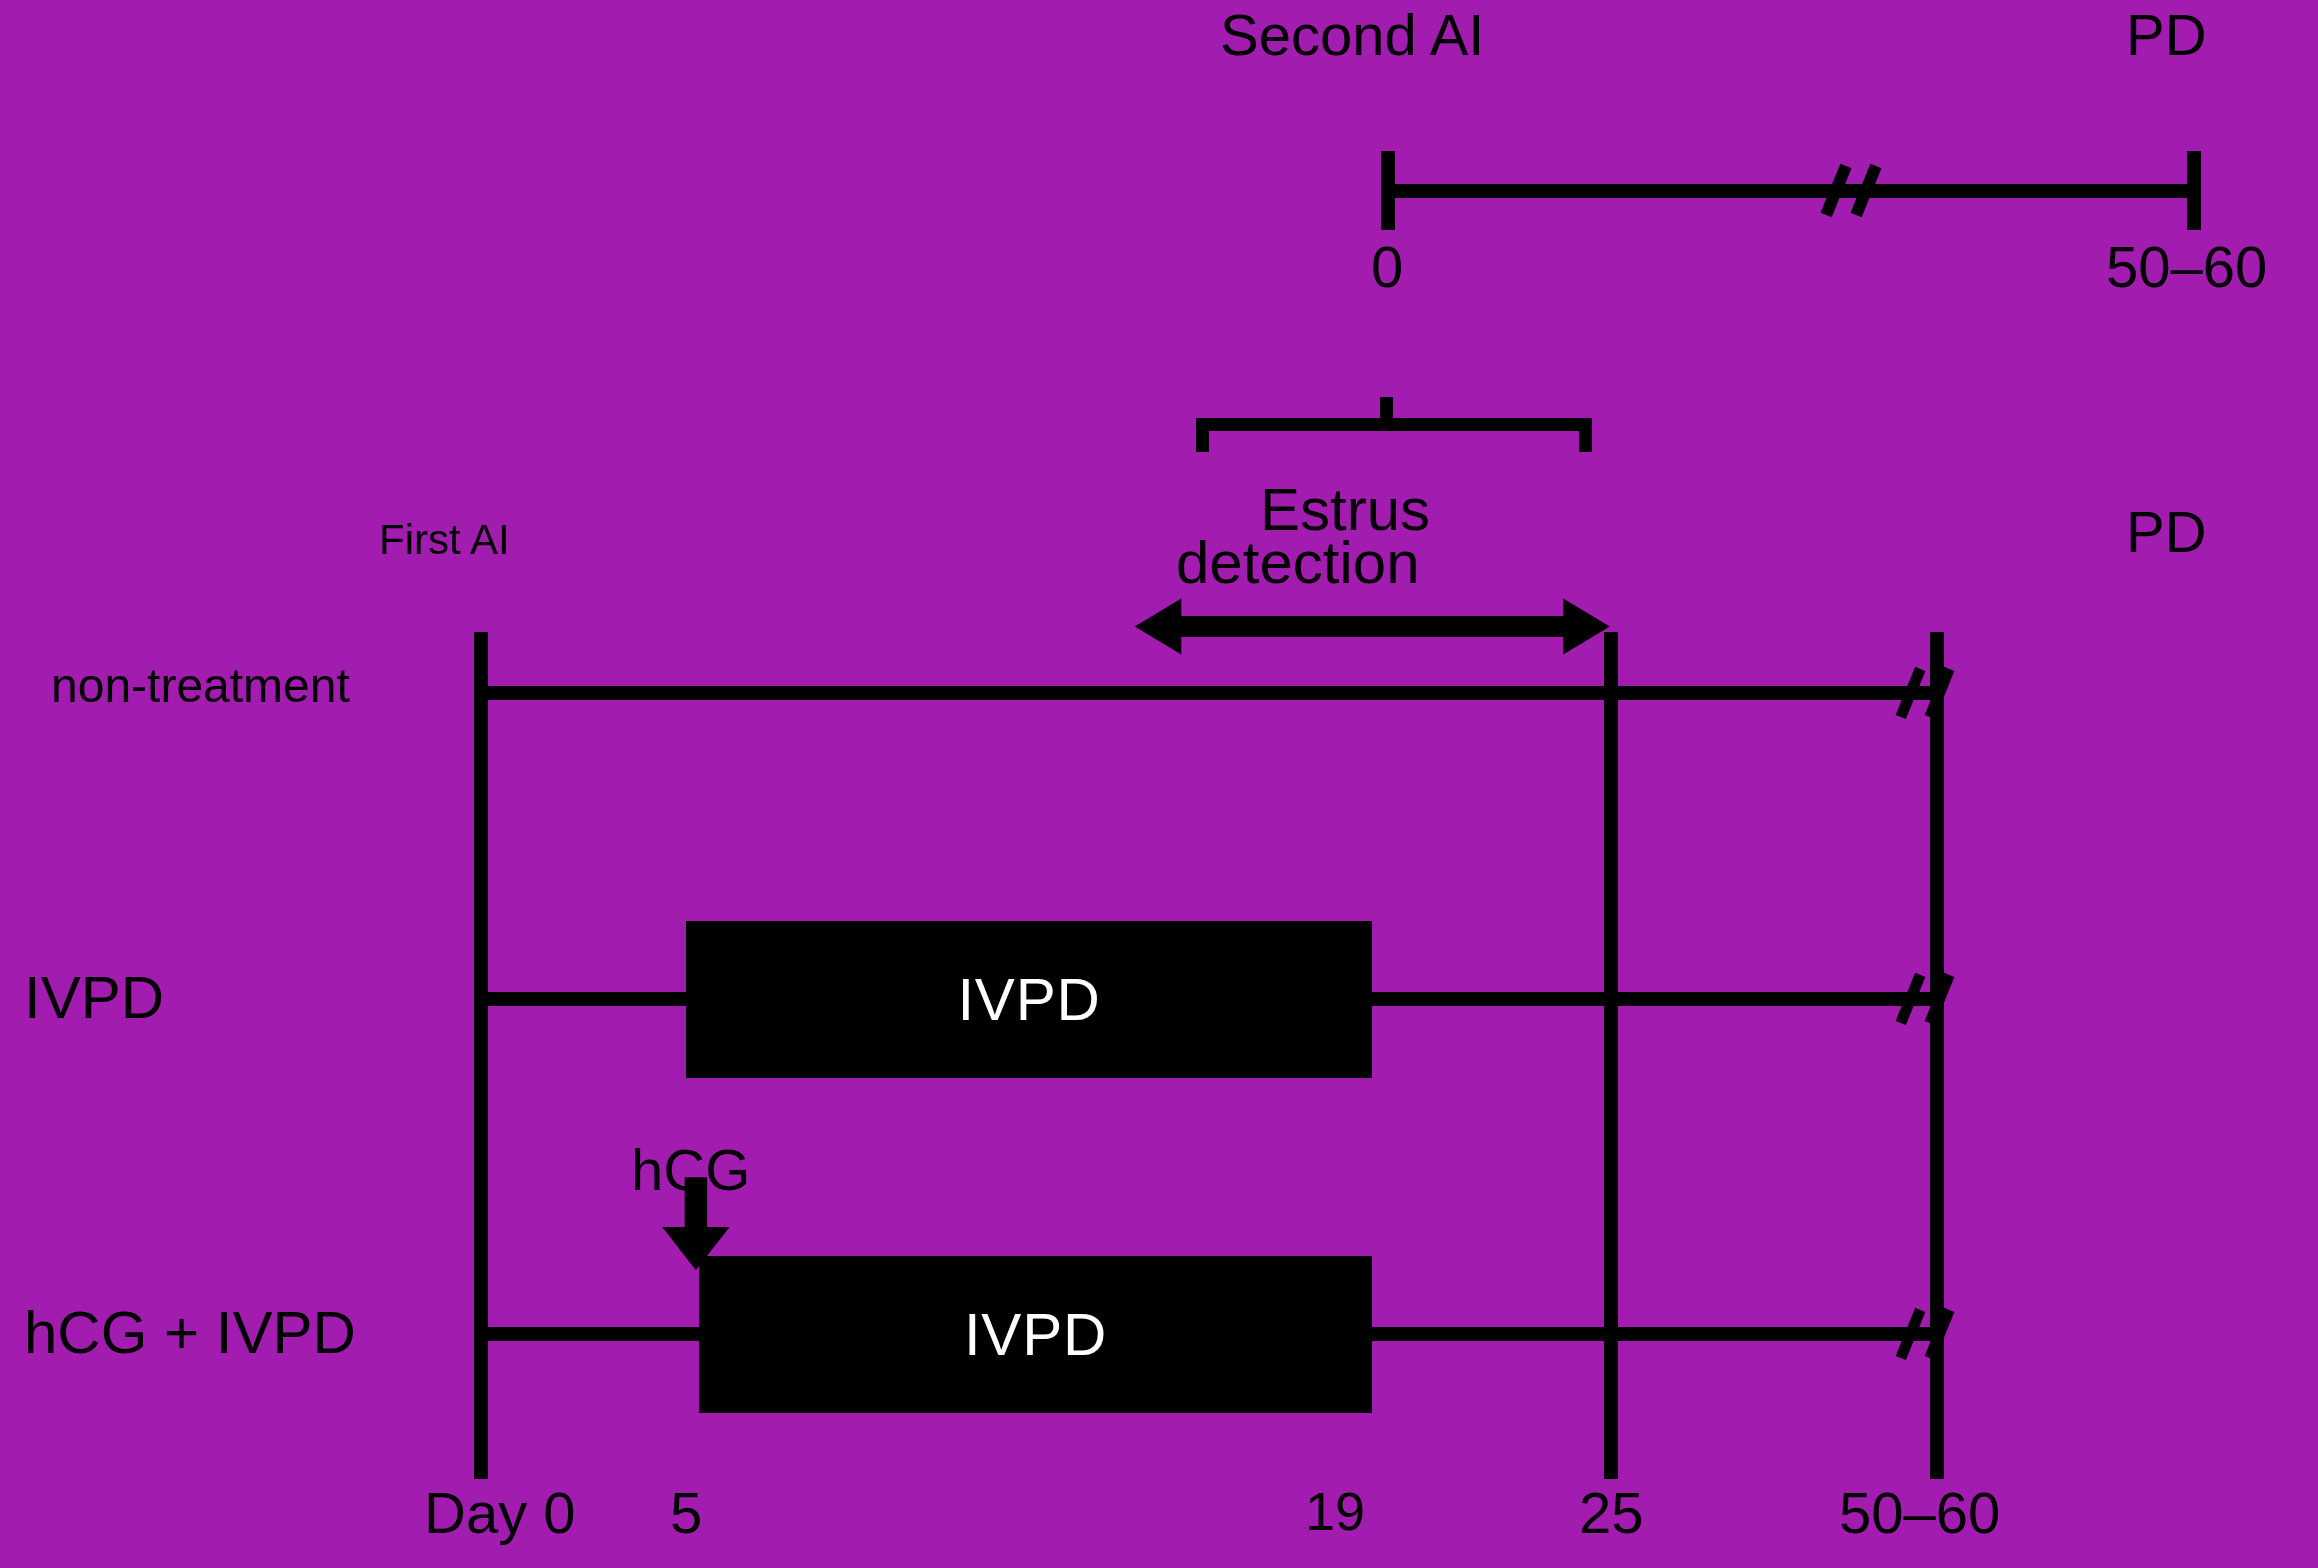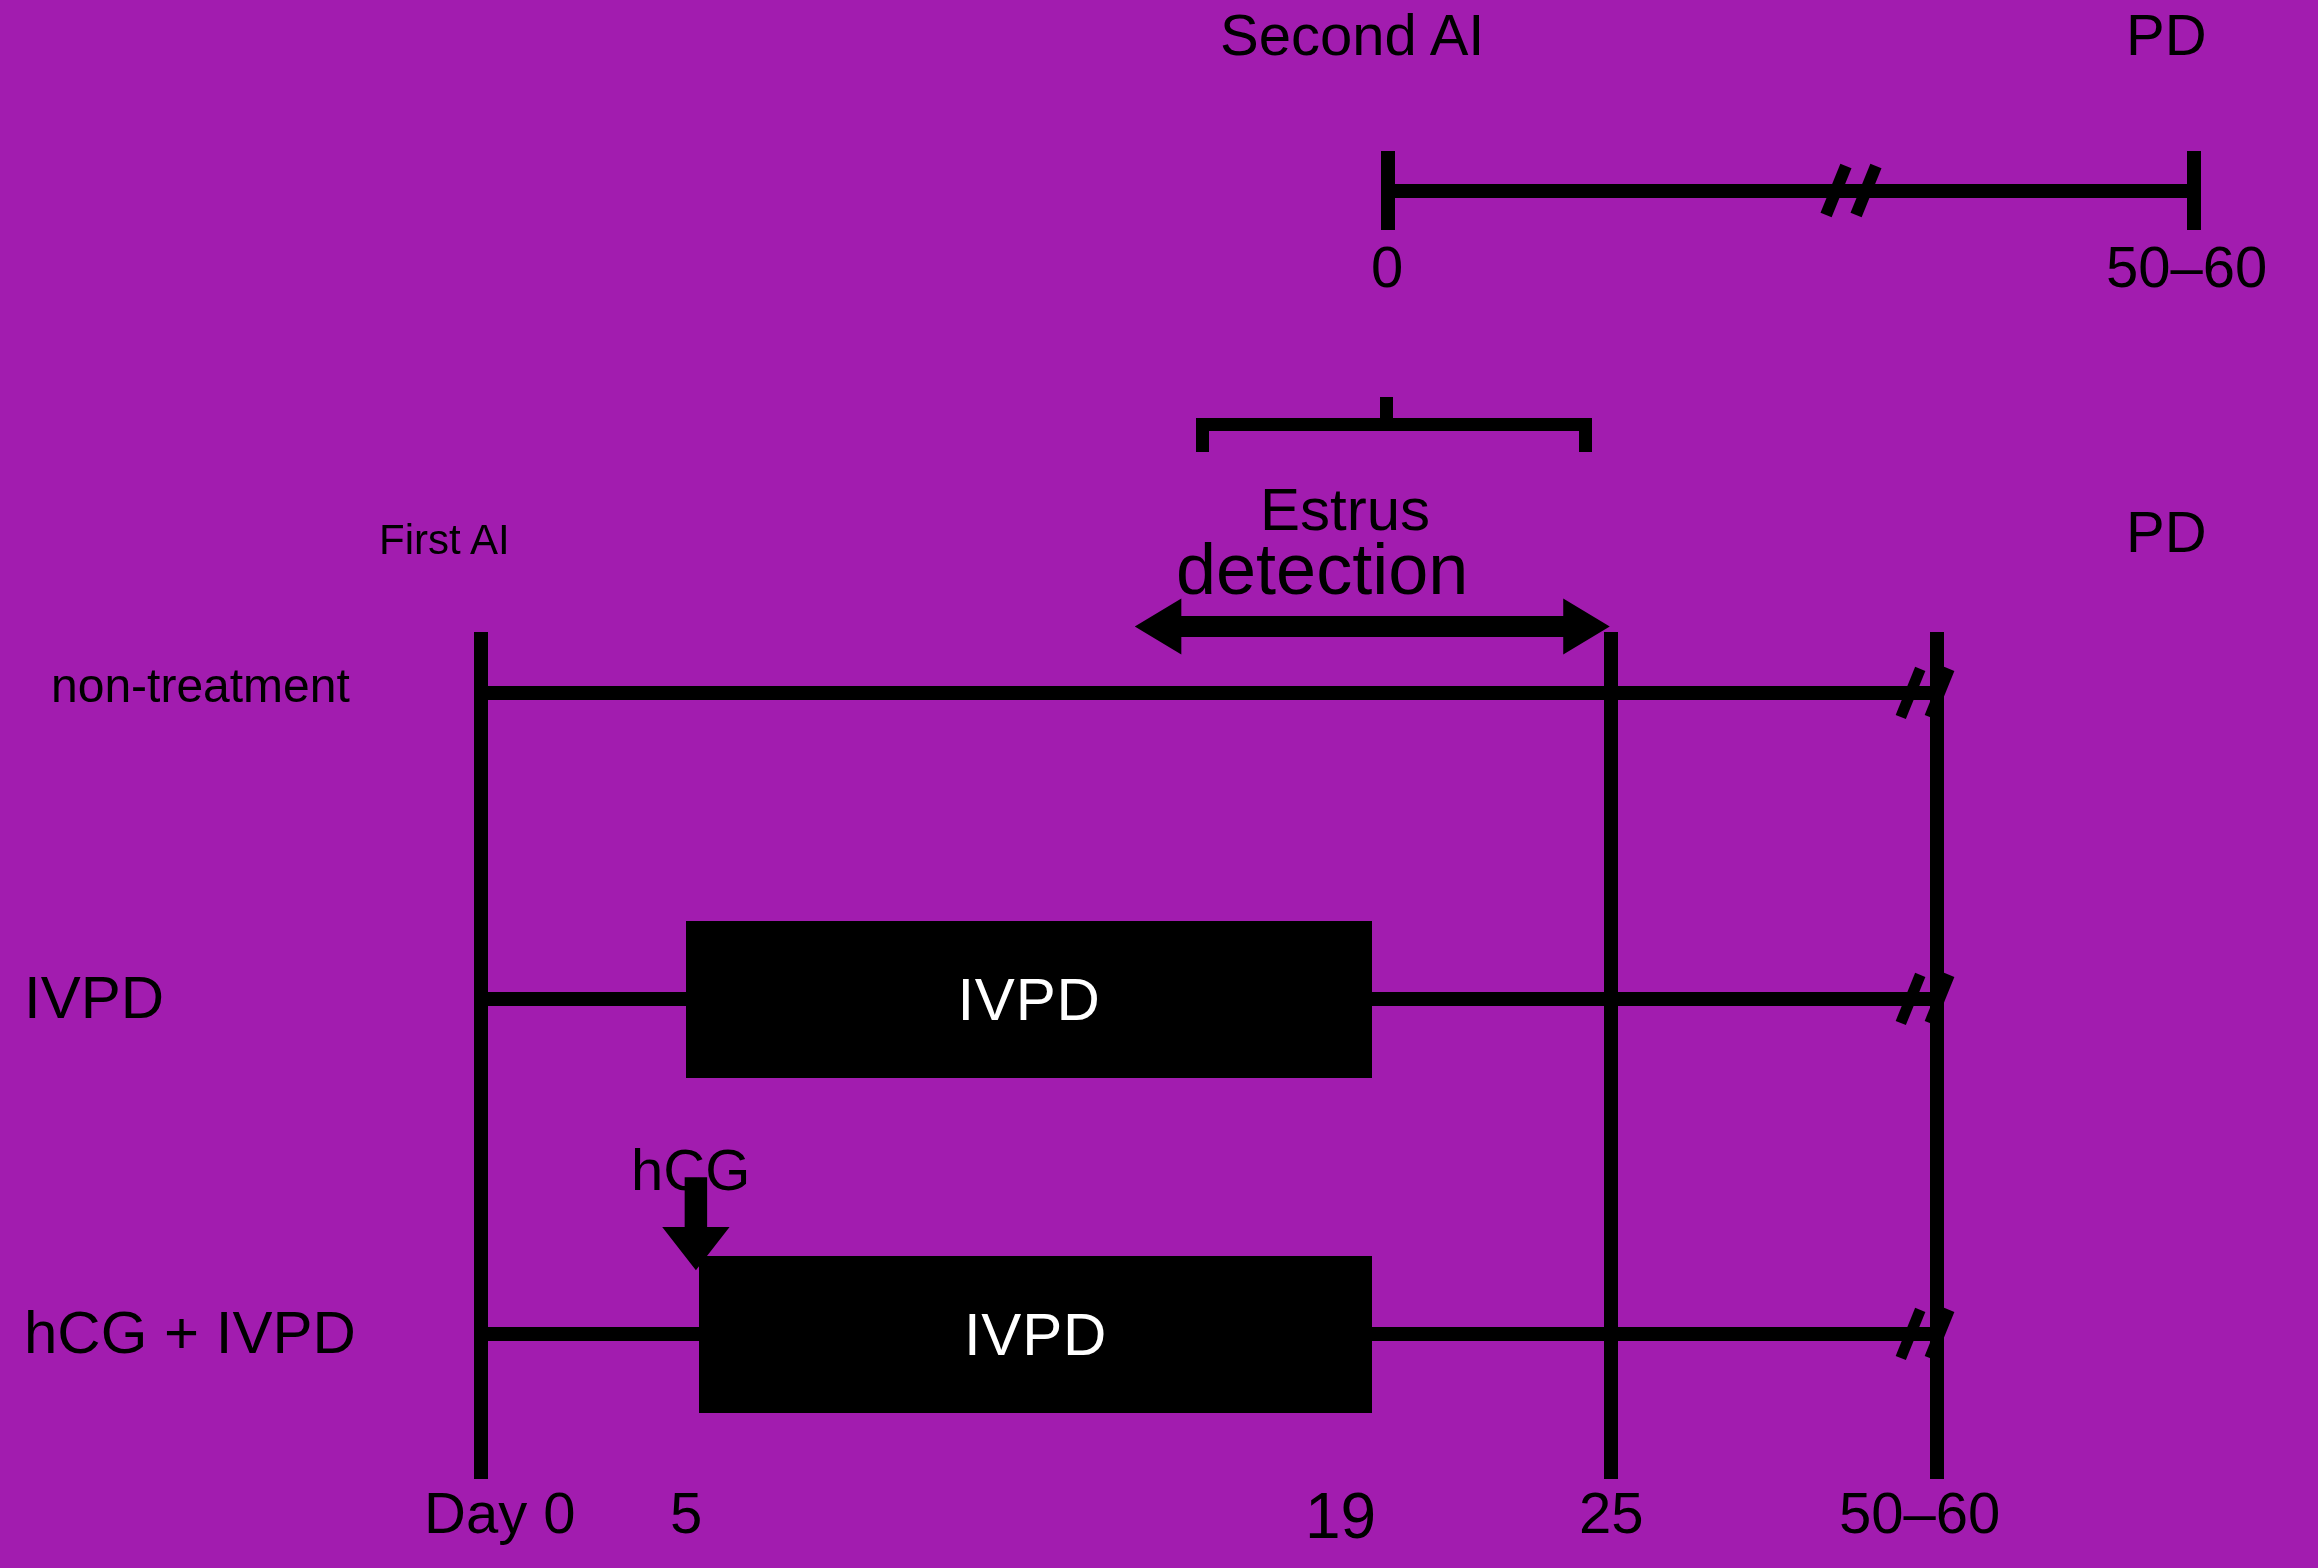--- a/index.html
+++ b/index.html
@@ -83,21 +83,21 @@
 
     <div class="hline" style="left:1196px; top:418px; width:396px; height:13px;"></div>
 
     <div class="vline" style="left:1196px; top:418px; width:13px; height:34px;"></div>
 
     <div class="vline" style="left:1579px; top:418px; width:13px; height:34px;"></div>
 
     <div class="vline" style="left:1380px; top:397px; width:13px; height:24px;"></div>
 
     <div class="txt" style="left:1260px; top:465px; font-size:60px;margin-top:15px;">Estrus</div>
-    <div class="txt" style="left:1176px; top:533px; font-size:72px;">detection</div>
+    <div class="txt" style="left:1176px; top:533px; font-size:60px;">detection</div>
 
     <svg class="svg-abs" style="left:1134px; top:592px;" width="491" height="69" viewBox="0 0 610 86">
       <polygon points="0,43 58,8 58,30 534,30 534,8 592,43 534,78 534,56 58,56 58,78" fill="#000"></polygon>
     </svg>
   </div>
 
   <div>
 
     <div class="txt" style="left:379px; top:519px; font-size:42px;">First AI</div>
     <div class="txt" style="left:2126px; top:503px; font-size:58px;">PD</div>
@@ -143,20 +143,20 @@
       </svg>
 
       <div class="bar" style="left:699px; top:1256px; width:673px; height:157px;">
         <span class="bar-label">IVPD</span>
       </div>
     </div>
 
     <div>
       <div class="txt" style="left:424px; top:1484px; font-size:58px;">Day 0</div>
       <div class="txt" style="left:670px; top:1484px; font-size:58px;">5</div>
-      <div class="txt" style="left:1305px; top:1484px; font-size:64px;">19</div>
+      <div class="txt" style="left:1305px; top:1484px; font-size:54px;">19</div>
       <div class="txt" style="left:1579px; top:1484px; font-size:58px;">25</div>
       <div class="txt" style="left:1839px; top:1484px; font-size:58px;">50–60</div>
     </div>
 
   </div>
 </div>
 
 
 </body></html>

